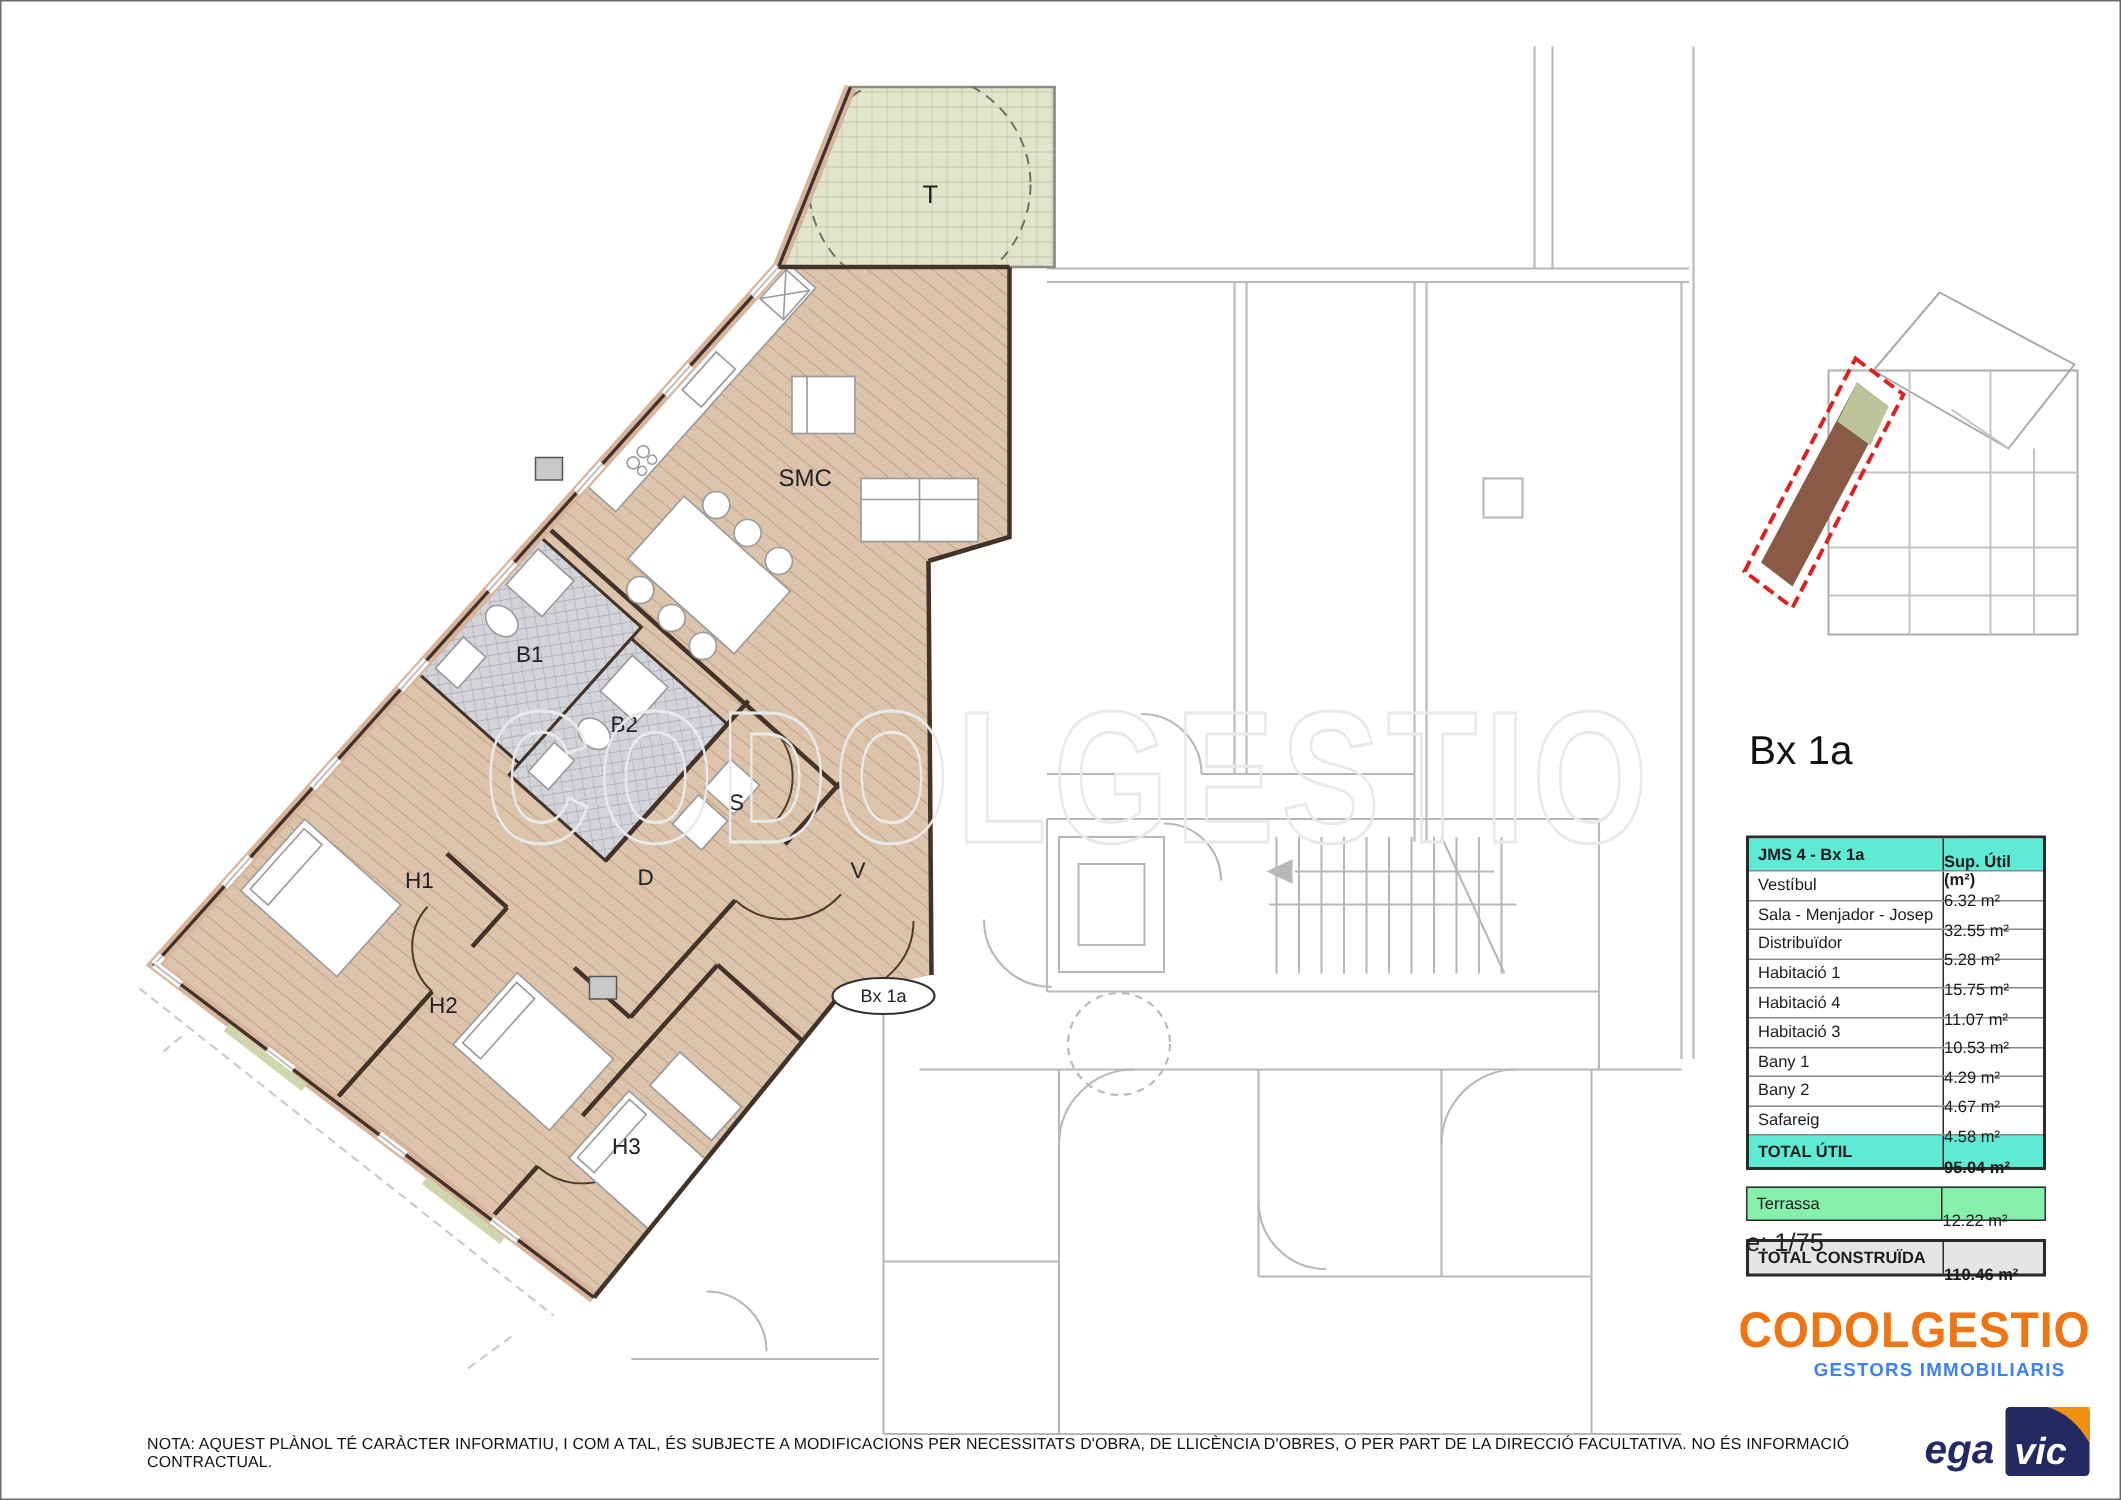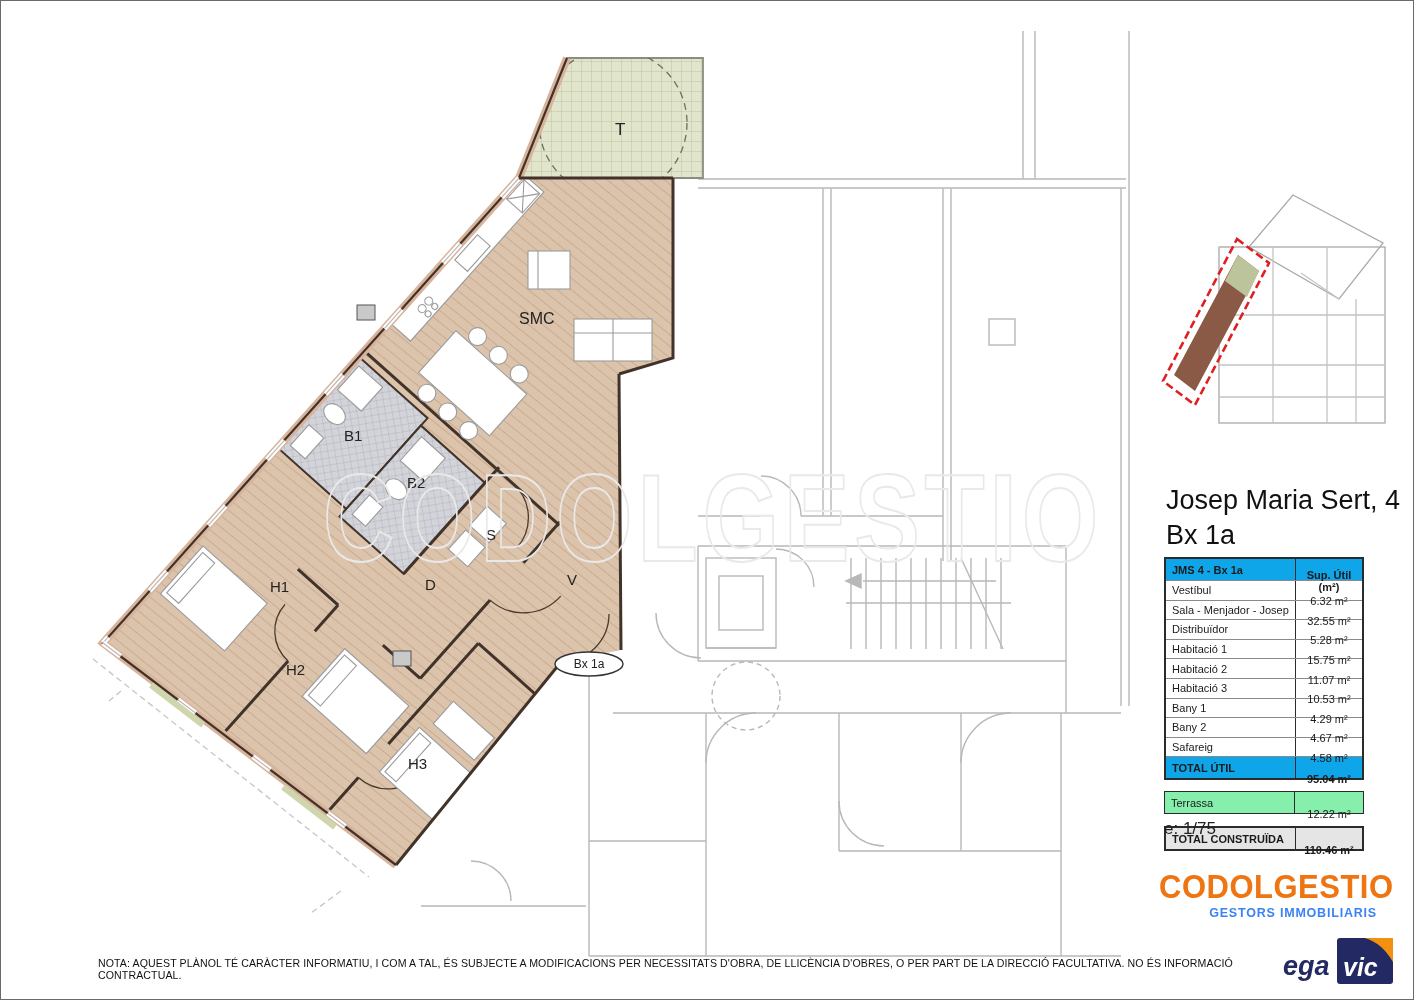--- a/index.html
+++ b/index.html
@@ -13,22 +13,22 @@
   .builder{position:absolute;left:22px;top:48px;width:220px;text-align:center;}
   .builder-line1{font-size:16.5px;font-weight:bold;letter-spacing:1.5px;margin-top:4px;}
   .builder-line2{font-size:19px;font-weight:bold;letter-spacing:1.5px;margin-top:1px;}
   .miniplan{position:absolute;left:2px;top:182px;}
   .sheet-title{position:absolute;left:27px;top:482px;font-size:27px;line-height:35px;color:#111;}
   .areas{position:absolute;left:25px;top:556px;width:200px;font-size:11px;}
   .tbl{border:2px solid #2b2b2b;background:#fff;}
   .row{display:flex;align-items:center;height:18.6px;border-top:1px solid #8a8a8a;}
   .row:first-child{border-top:none;}
   .row .c1{width:123px;padding-left:6px;border-right:1.5px solid #2b2b2b;align-self:stretch;display:flex;align-items:center;}
-  .row .c2{flex:1;text-align:center;margin-top:22px;}
-  .hdr,.tot{background:#0ea5e9;font-weight:bold;height:21px;}
+  .row .c2{flex:1;margin-top:22px;}
+  .hdr,.tot{background:#5eead4;font-weight:bold;height:21px;}
   .standalone{border:1.5px solid #2b2b2b;margin-top:11px;background:#86efac;}
   .standalone .row{border-top:none;height:21px;}
   .tot2{border:2px solid #2b2b2b;margin-top:12px;background:#e5e5e5;font-weight:bold;}
   .tot2 .row{border-top:none;height:21px;}
   .scale{position:absolute;left:25px;top:818px;width:166px;font-size:17px;color:#222;}
   .codol{position:absolute;left:20px;top:868px;width:218px;}
   .codol-name{font-size:31px;font-weight:bold;color:#ee7511;letter-spacing:0.5px;transform:scaleY(1.08);}
   .codol-sub{font-size:12.5px;font-weight:bold;color:#3b82f6;text-align:right;letter-spacing:0.8px;margin-top:1px;}
   .egavic{position:absolute;left:142px;top:928px;}
   .note{position:absolute;left:97px;top:956px;width:1180px;font-size:10.6px;color:#111;letter-spacing:0.1px;}
@@ -212,21 +212,20 @@
       <path d="M78,132 H244 M78,182 H244 M78,214 H244" stroke="#c3c3c3"></path>
       <path d="M132,64 V240 M186,64 V240 M215,116 V240" stroke="#c3c3c3"></path>
       <path d="M160,90 L198,116 M108,64 L78,64" stroke="#c3c3c3"></path>
     </g>
     <polygon points="97,72 118,88 54,208 33,192" fill="#8a5a46"></polygon>
     <polygon points="97,72 118,88 106,114 84,98" fill="#bcc49c"></polygon>
     <polygon points="96,56 128,80 54,222 22,198" fill="none" stroke="#e01f1f" stroke-width="2.6" stroke-dasharray="8 4"></polygon>
   </svg>
 
   <div class="sheet-title">
-    <div>Josep Maria Sert, 4</div>
     <div>Bx 1a</div>
   </div>
 
   <div class="areas">
     <div class="tbl">
       <div class="row hdr">
         <div class="c1">JMS 4 - Bx 1a</div>
         <div class="c2">Sup. Útil (m²)</div>
       </div>
       <div class="row">
@@ -239,21 +238,21 @@
         </div>
       <div class="row">
           <div class="c1">Distribuïdor</div>
           <div class="c2">5.28 m²</div>
         </div>
       <div class="row">
           <div class="c1">Habitació 1</div>
           <div class="c2">15.75 m²</div>
         </div>
       <div class="row">
-          <div class="c1">Habitació 2</div>
+          <div class="c1">Habitació 4</div>
           <div class="c2">11.07 m²</div>
         </div>
       <div class="row">
           <div class="c1">Habitació 3</div>
           <div class="c2">10.53 m²</div>
         </div>
       <div class="row">
           <div class="c1">Bany 1</div>
           <div class="c2">4.29 m²</div>
         </div>

